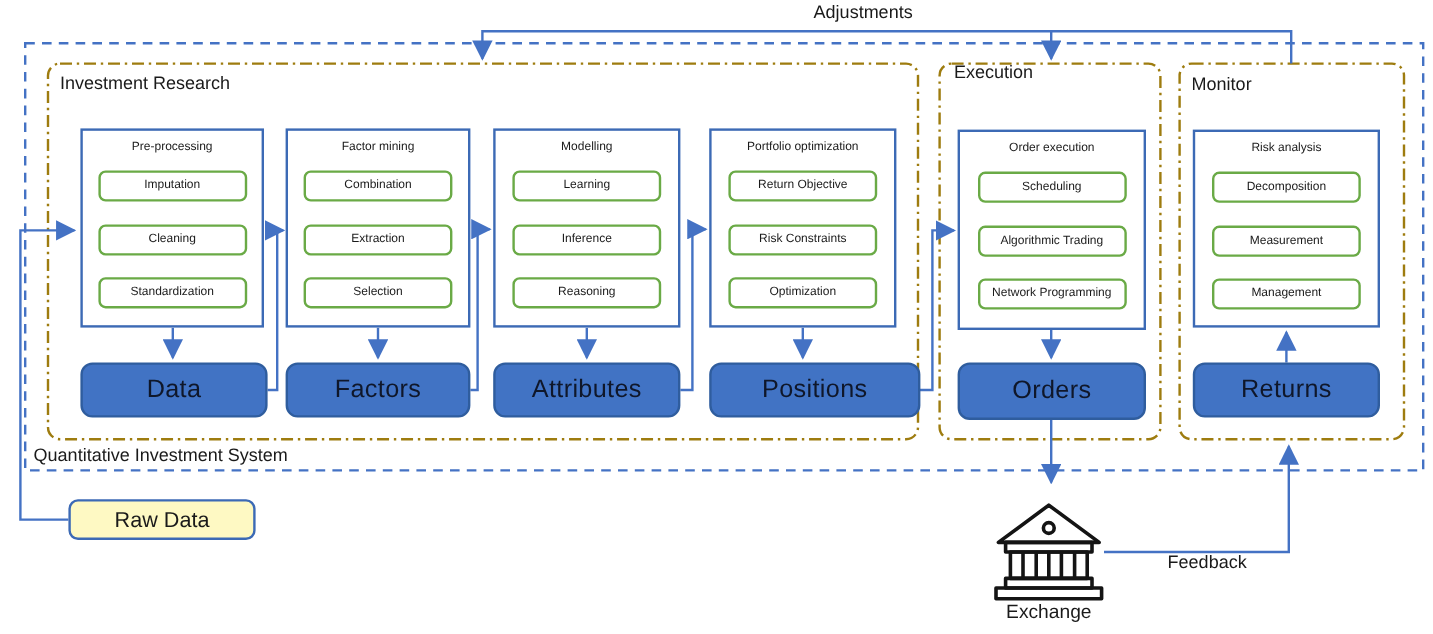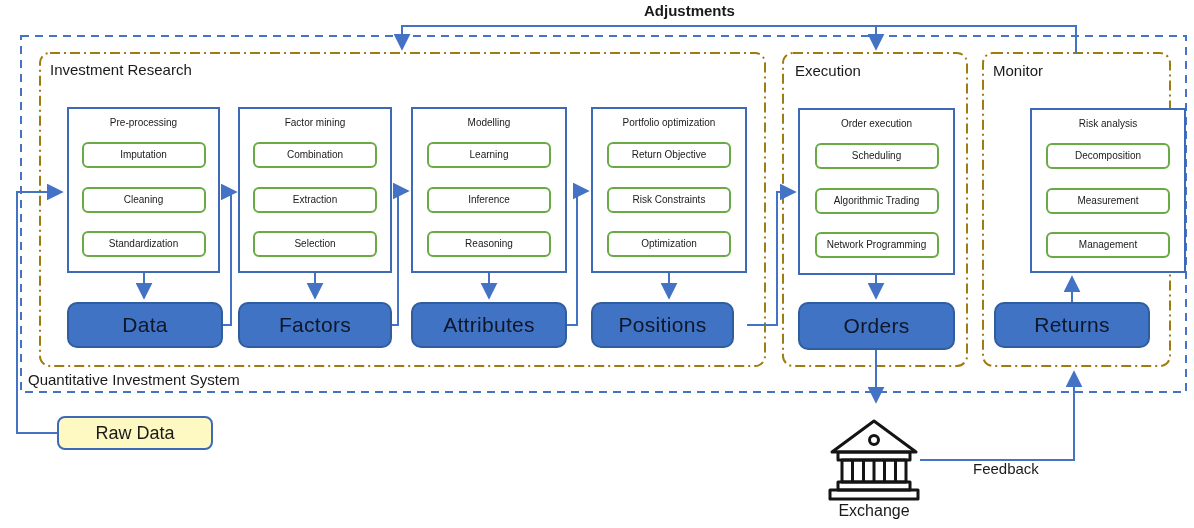--- a/index.html
+++ b/index.html
@@ -84,23 +84,23 @@
       <line x1="852.5" y1="460" x2="852.5" y2="482"></line>
       <line x1="863.5" y1="460" x2="863.5" y2="482"></line>
       <line x1="874" y1="460" x2="874" y2="482"></line>
       <line x1="884.5" y1="460" x2="884.5" y2="482"></line>
       <line x1="895.5" y1="460" x2="895.5" y2="482"></line>
       <rect x="838" y="482" width="72" height="8"></rect>
       <rect x="830" y="490" width="88" height="9"></rect>
     </g>
   </svg>
 
-  <div class="lbl" style="left:644px;top:3px;font-weight:bold;">Adjustments</div>
+  <div class="lbl" style="left:678px;top:3px;">Adjustments</div>
   <div class="lbl" style="left:50px;top:62px;">Investment Research</div>
-  <div class="lbl" style="left:795px;top:63px;">Execution</div>
+  <div class="lbl" style="left:795px;top:53px;">Execution</div>
   <div class="lbl" style="left:993px;top:63px;">Monitor</div>
   <div class="lbl" style="left:28px;top:372px;">Quantitative Investment System</div>
   <div class="lbl" style="left:973px;top:461px;">Feedback</div>
   <div class="lbl center" style="left:824px;top:502px;width:100px;font-size:16px;">Exchange</div>
 
   <div class="mod" style="left:67px;top:107px;width:153px;height:166px;">
     <div class="mod-title">Pre-processing</div>
     <div class="mitem i1">Imputation</div>
     <div class="mitem i2">Cleaning</div>
     <div class="mitem i3">Standardization</div>
@@ -124,29 +124,29 @@
     <div class="mitem i3">Optimization</div>
   </div>
 
   <div class="mod" style="left:798px;top:108px;width:157px;height:167px;">
     <div class="mod-title">Order execution</div>
     <div class="mitem i1">Scheduling</div>
     <div class="mitem i2">Algorithmic Trading</div>
     <div class="mitem i3">Network Programming</div>
   </div>
 
-  <div class="mod" style="left:994px;top:108px;width:156px;height:165px;margin-left:36px;">
+  <div class="mod" style="left:994px;top:108px;width:156px;height:165px;">
     <div class="mod-title">Risk analysis</div>
     <div class="mitem i1">Decomposition</div>
     <div class="mitem i2">Measurement</div>
     <div class="mitem i3">Management</div>
   </div>
 
   <div class="pill" style="left:67px;width:156px;">Data</div>
   <div class="pill" style="left:238px;width:154px;">Factors</div>
   <div class="pill" style="left:411px;width:156px;">Attributes</div>
-  <div class="pill" style="left:591px;width:143px;">Positions</div>
+  <div class="pill" style="left:591px;width:176px;">Positions</div>
   <div class="pill" style="left:798px;width:157px;height:48px;">Orders</div>
   <div class="pill" style="left:994px;width:156px;">Returns</div>
 
   <div class="rawdata">Raw Data</div>
 
 </div>
 
 </body></html>

